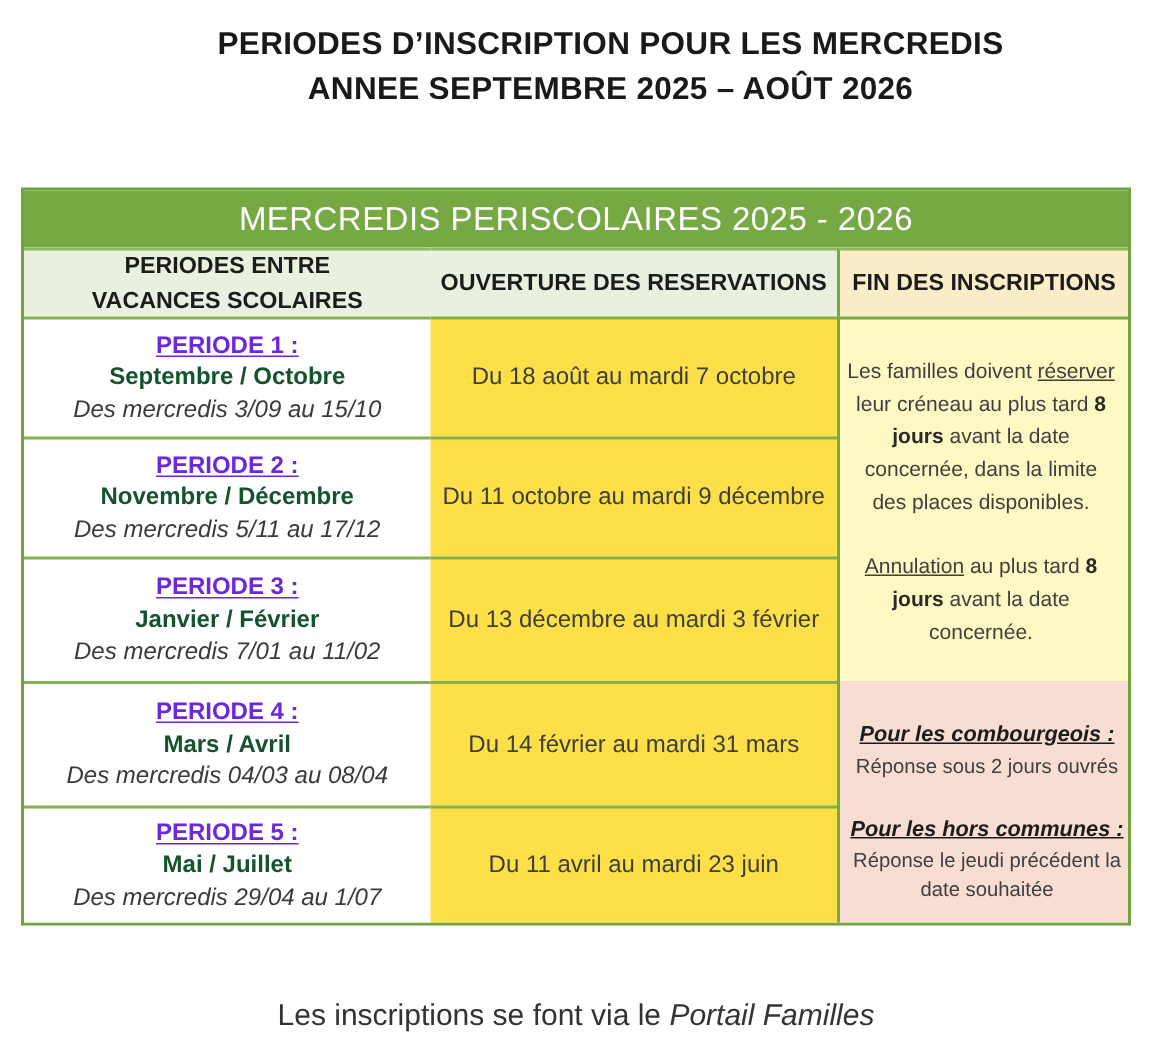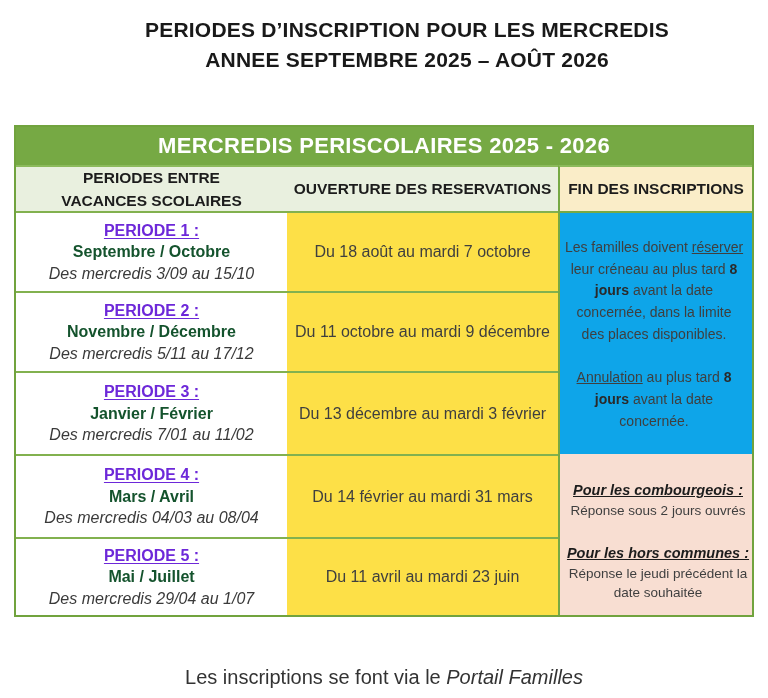--- a/index.html
+++ b/index.html
@@ -32,21 +32,21 @@
     display: grid;
     grid-template-columns: 271px 271px 194px;
     grid-template-rows: 38px 46px 80px 80px 83px 83px 78px;
     border: 2px solid #71a33e;
     background: #ffffff;
   }
   .band {
     grid-column: 1 / 4; grid-row: 1;
     background: #76a944;
     color: #ffffff;
-    font-weight: bold;
+    font-weight: normal;
     font-size: 22px;
     letter-spacing: .3px;
     display: flex; align-items: center; justify-content: center;
   }
   .hcell {
     background: #e9f0df;
     border-top: 2px solid #8cba5c;
     font-weight: bold;
     font-size: 15.5px;
     line-height: 1.5;
@@ -81,21 +81,21 @@
   }
   .r1 { grid-row: 3; } .r2 { grid-row: 4; } .r3 { grid-row: 5; }
   .r4 { grid-row: 6; } .r5 { grid-row: 7; }
 
   .pname   { font-weight: bold; color: #6d28d9; text-decoration: underline; text-underline-offset: 2px; }
   .pmonths { font-weight: bold; color: #14532d; }
   .pwed    { font-style: italic; color: #3a3a3a; }
 
   .ycell {
     grid-column: 3; grid-row: 3 / 6;
-    background: #0ea5e9;
+    background: #fef9c3;
     border-left: 2px solid #76a944;
     border-top: 2px solid #76a944;
     padding: 24px 8px 8px 4px;
     text-align: center;
     font-size: 14px;
     line-height: 1.55;
     color: #3f3f3f;
   }
   .kcell {
     grid-column: 3; grid-row: 6 / 8;

